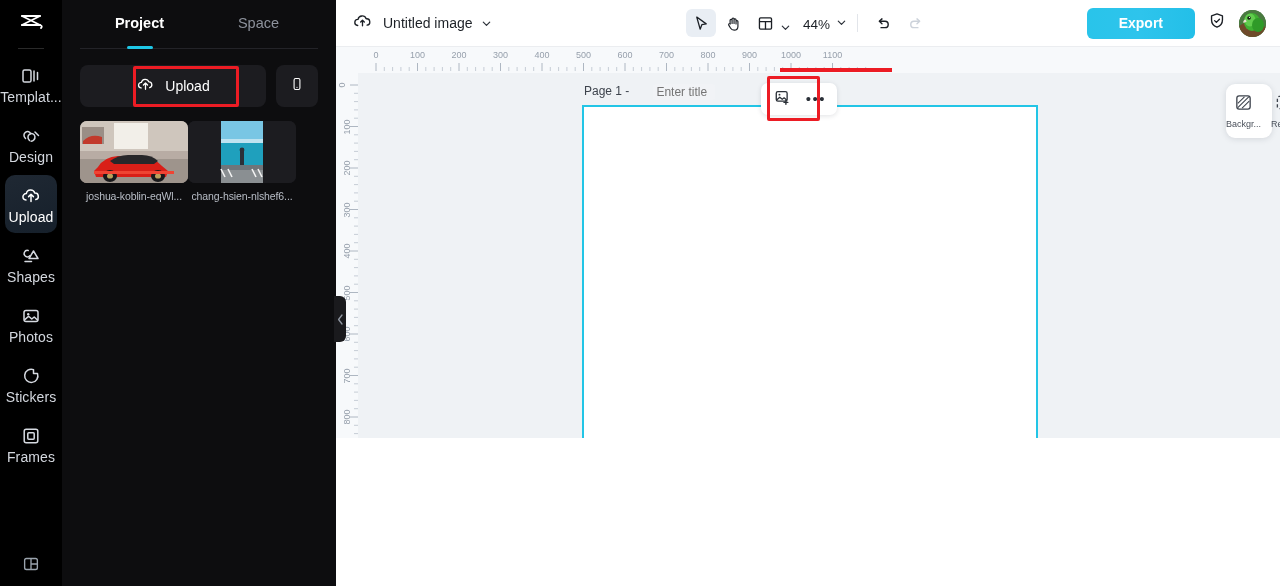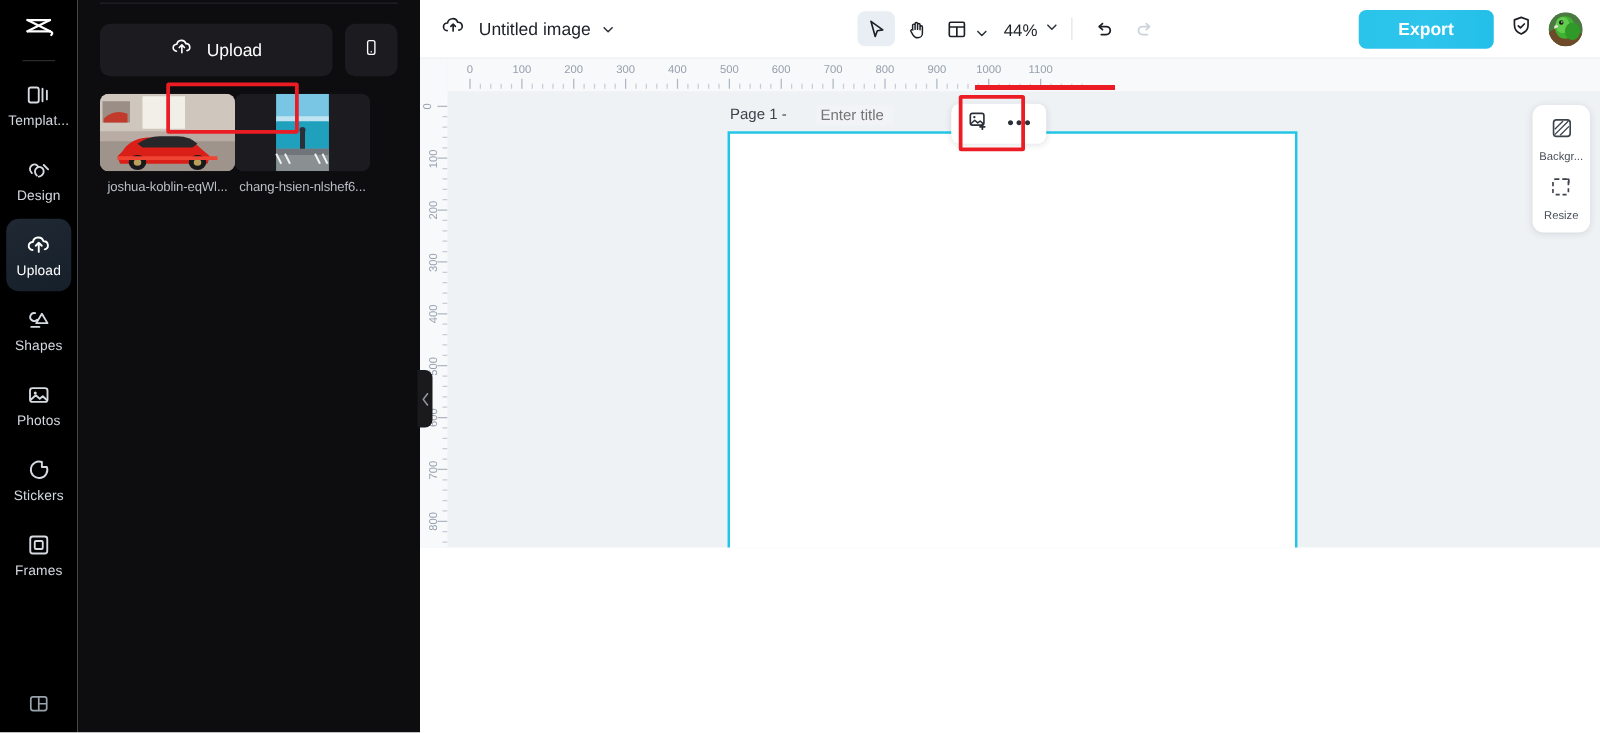--- a/index.html
+++ b/index.html
@@ -28,21 +28,21 @@
     width: 52px; height: 58px;
     display: flex; flex-direction: column; align-items: center; justify-content: center;
     gap: 4px; border-radius: 10px; margin-bottom: 2px;
     cursor: pointer;
   }
   .rail-item.active {
     background: linear-gradient(160deg, #1f2833 0%, #16202b 100%);
   }
   .rail-item .ico { width: 22px; height: 22px; display:block; }
   .rail-item .lbl {
-    font-size: 11px; color: #d3d7de; line-height: 12px;
+    font-size: 14px; color: #d3d7de; line-height: 12px;
     white-space: nowrap; letter-spacing: .1px;
   }
   .rail-item.active .lbl { color: #ffffff; }
   .rail-bottom {
     position: absolute; left: 0; bottom: 8px; width: 62px;
     display: flex; justify-content: center;
   }
 
   
   .panel {
@@ -202,21 +202,21 @@
     border: 2px solid #22c5e6;
     z-index: 4;
   }
 
   
   .right-panel {
     position: absolute; top: 37px; right: 8px; width: 46px;
     background: #ffffff; border-radius: 9px;
     box-shadow: 0 1px 6px rgba(20,30,50,.13);
     padding: 9px 0; z-index: 25;
-    display: flex; flex-direction: column; align-items: center; gap: 10px;
+    display: flex; flex-direction: row; align-items: center; gap: 10px;
   }
   .rp-item {
     width: 44px; display: flex; flex-direction: column;
     align-items: center; gap: 3px; cursor: pointer;
   }
   .rp-lbl { font-size: 9px; color: #4a505a; white-space: nowrap; }
 </style>
 </head>
 <body>
 
@@ -309,20 +309,28 @@
       <span>
         <svg width="20" height="20" viewBox="0 0 22 22" fill="none">
           <rect x="4" y="5" width="14" height="12" rx="2" stroke="#9aa3ad" stroke-width="1.5"></rect>
           <path d="M11 5 v12 M11 11 h7" stroke="#9aa3ad" stroke-width="1.5"></path>
         </svg>
       </span>
     </div>
   </div>
 
   <div class="panel">
+    <div class="panel-tabs">
+      <div class="panel-tab active">
+        <span>Project</span>
+      </div>
+      <div class="panel-tab">
+        <span>Space</span>
+      </div>
+    </div>
     <div class="panel-rule"></div>
 
     <div class="upload-row">
       <div class="upload-btn">
         <span>
           <svg width="19" height="19" viewBox="0 0 22 22" fill="none">
             <path d="M6 15 a3.2 3.2 0 0 1 .3-6.4 4.4 4.4 0 0 1 8.5-.6 3.3 3.3 0 0 1 1 6.5" stroke="#fff" stroke-width="1.5" stroke-linecap="round" stroke-linejoin="round"></path>
             <path d="M11 16.5 V9.3 M8.6 11.6 L11 9.2 l2.4 2.4" stroke="#fff" stroke-width="1.5" stroke-linecap="round" stroke-linejoin="round"></path>
           </svg>
         </span>

